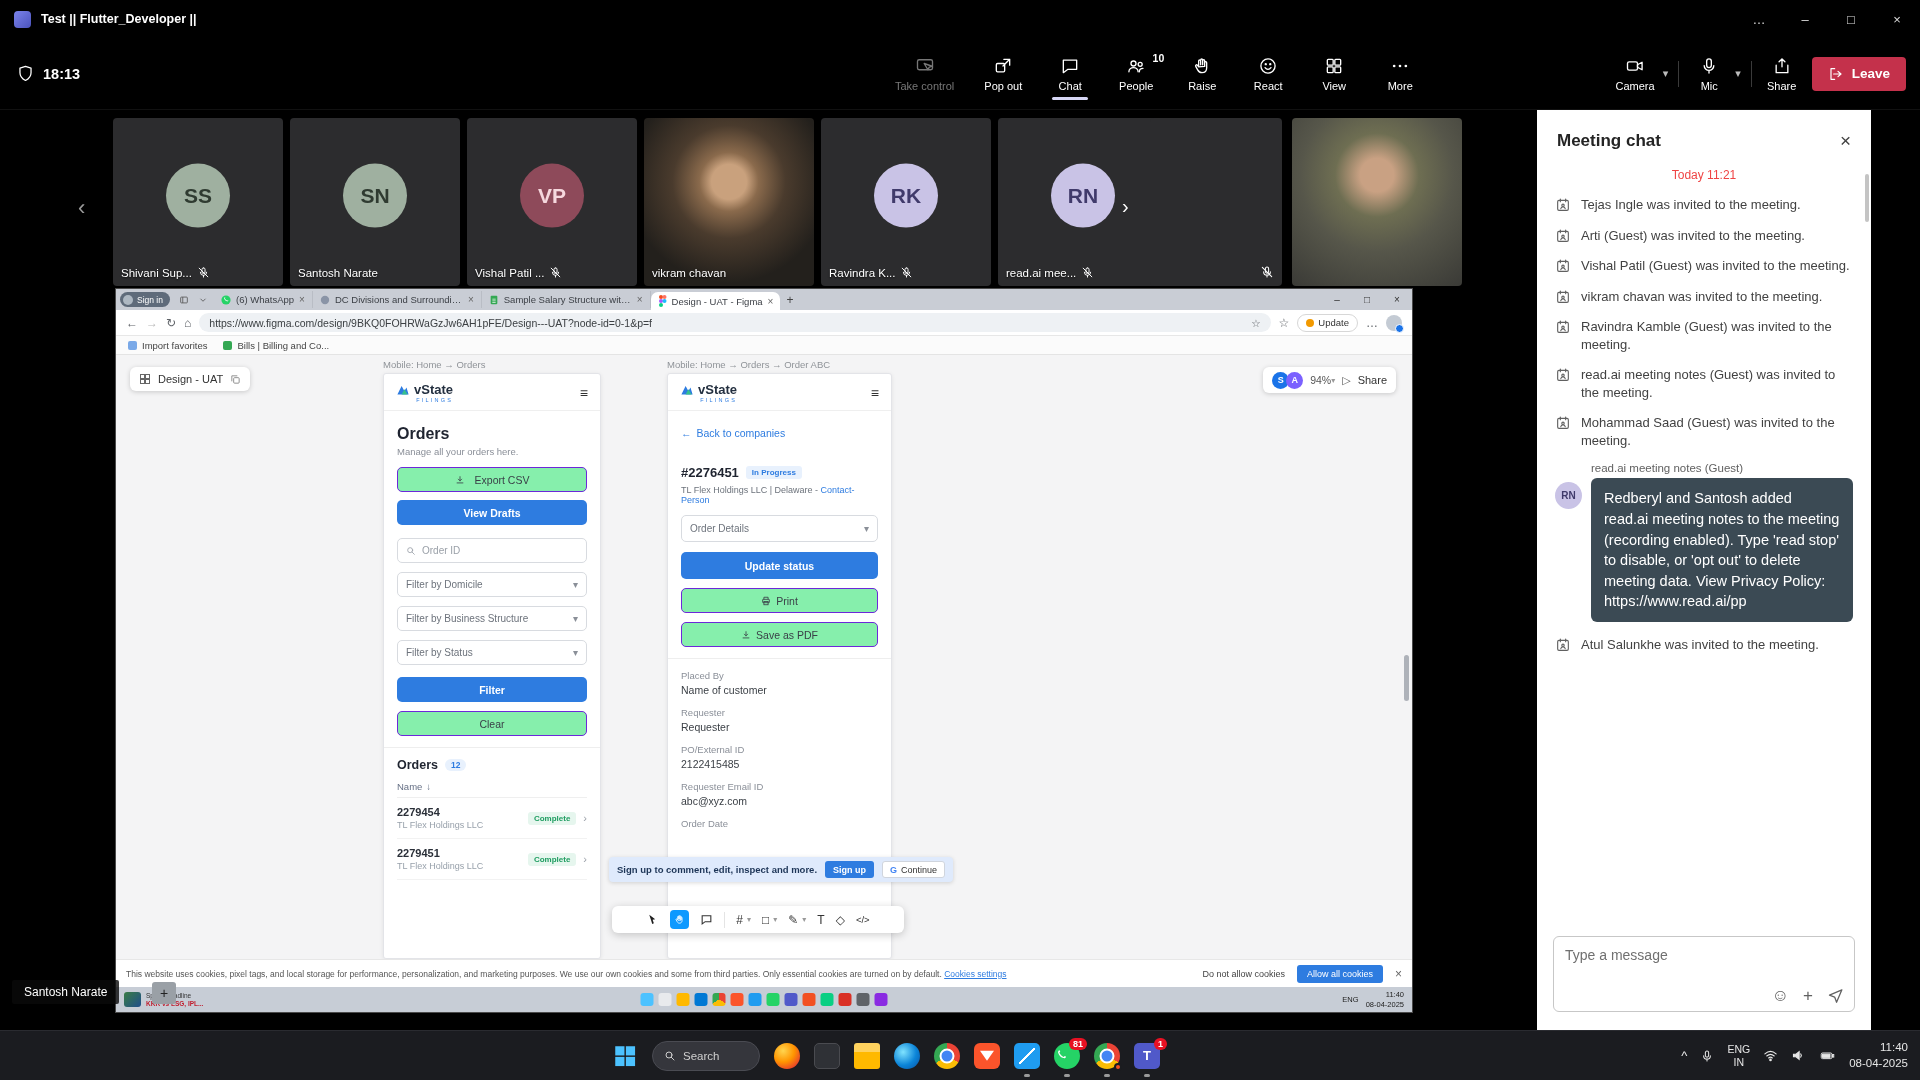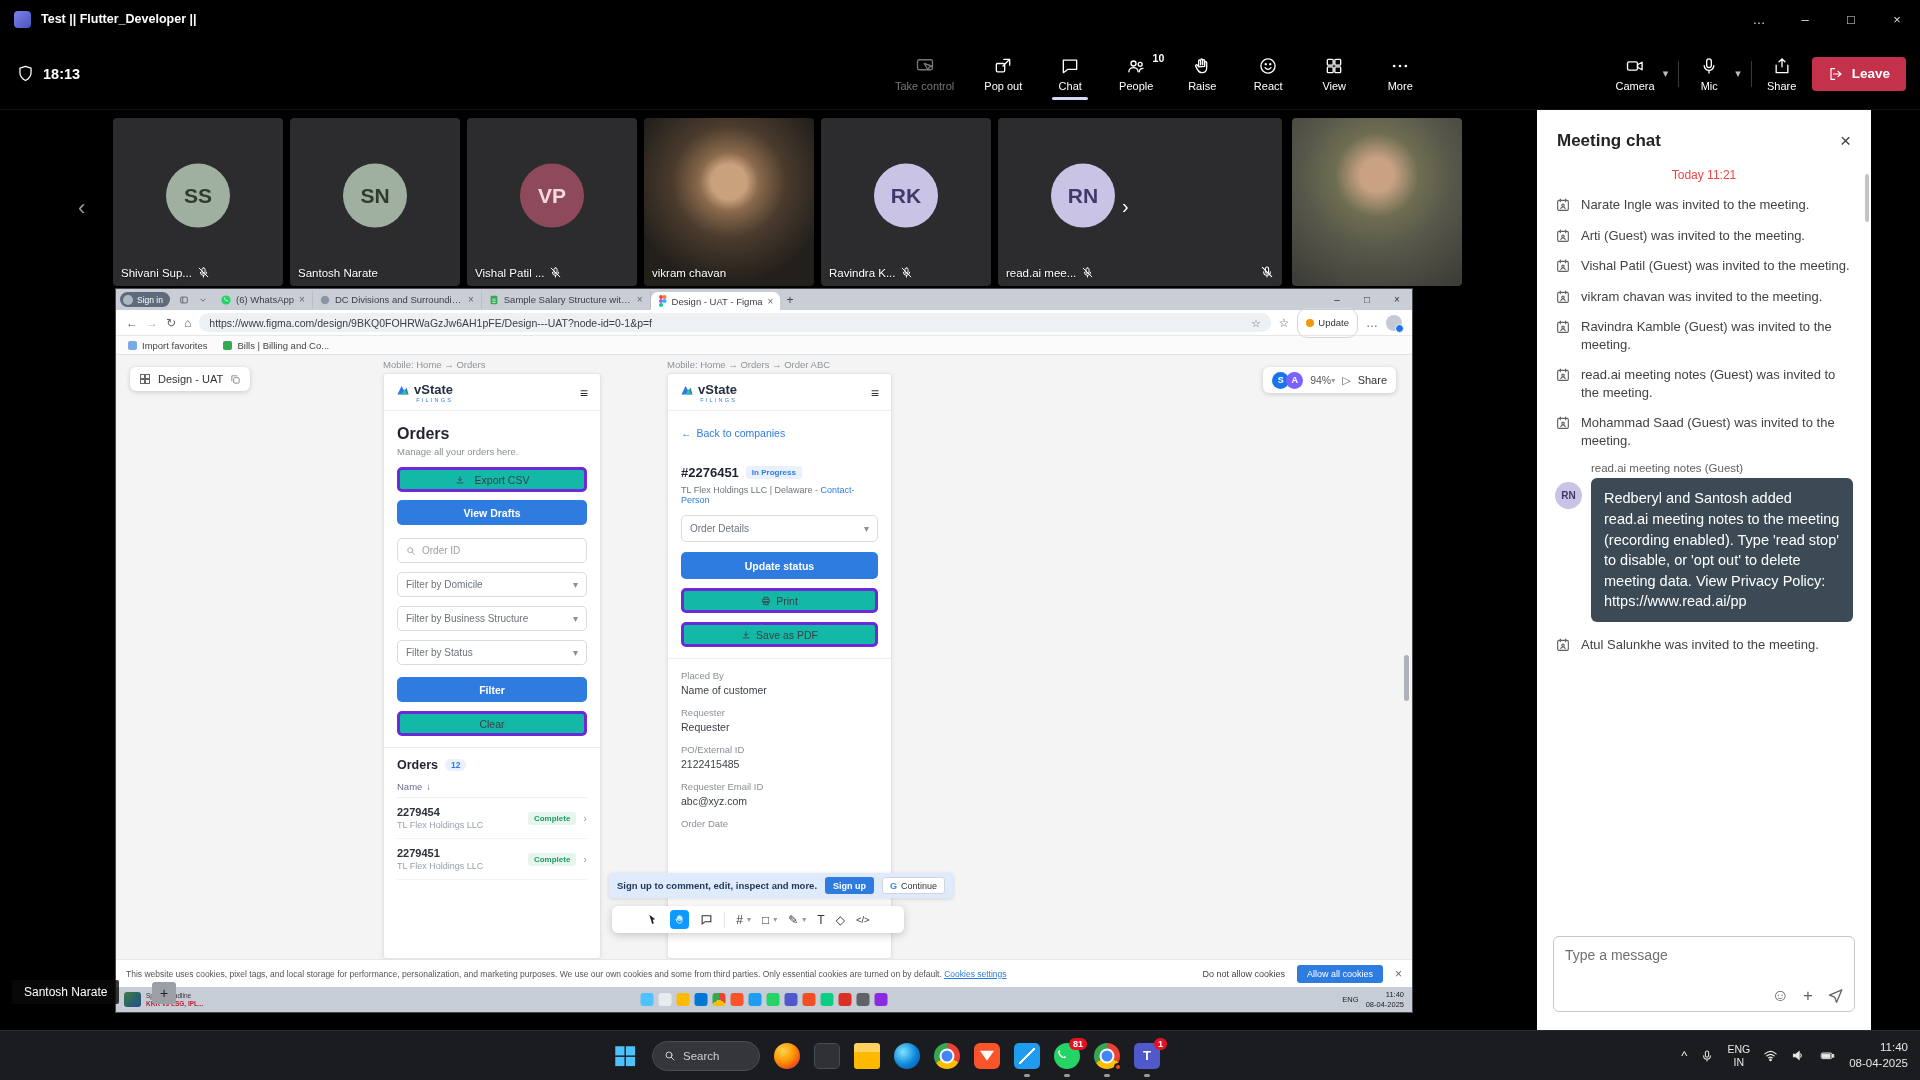--- a/index.html
+++ b/index.html
@@ -55,21 +55,21 @@
 .tab .tx{color:#666;font-size:10px}
 .tab.active{background:#fff;border-radius:7px 7px 0 0;border-right:none;align-self:flex-end;height:18px}
 .newtab{margin-left:6px;color:#444;font-size:12px}
 .wctrls{margin-left:auto;display:flex;align-items:center;height:100%}
 .wc{width:30px;height:100%;display:flex;align-items:center;justify-content:center;color:#333;font-size:10px}
 .addrbar{height:26px;background:#fff;display:flex;align-items:center;gap:8px;padding:0 10px;border-bottom:1px solid #e7e7e7}
 .nav{color:#5f6368;font-size:12px}
 .nav.dis{color:#b8b8b8}
 .urlpill{flex:1;height:19px;background:#eef1f4;border-radius:10px;display:flex;align-items:center;gap:6px;padding:0 10px;font-size:10.5px;color:#3c4043;overflow:hidden;white-space:nowrap}
 .urlpill .u{overflow:hidden;text-overflow:ellipsis}
-.updchip{display:flex;align-items:center;gap:4px;border:1px solid #d7d7d7;border-radius:10px;height:30px;padding:0 8px;font-size:9.5px;color:#333}
+.updchip{display:flex;align-items:center;gap:4px;border:1px solid #d7d7d7;border-radius:10px;height:18px;padding:0 8px;font-size:9.5px;color:#333}
 .updot{width:8px;height:8px;border-radius:50%;background:#f29900}
 .profav{width:16px;height:16px;border-radius:50%;background:#c4cbd4;position:relative}
 .profav::after{content:"";position:absolute;right:-2px;bottom:-2px;width:7px;height:7px;border-radius:50%;background:#1a73e8;border:1.5px solid #fff}
 .bookbar{height:19px;background:#fbfbfb;display:flex;align-items:center;gap:16px;padding:0 12px;border-bottom:1px solid #e4e4e4;font-size:9.5px;color:#444}
 .bkm{display:flex;align-items:center;gap:5px}
 .bdot{width:9px;height:9px;border-radius:2px;background:#7aa9e8}
 .bdot.g{background:#34a853}
 
 
 .canvas{position:relative;width:100%;height:604px;background:#f4f4f5;overflow:hidden}
@@ -82,21 +82,21 @@
 .phone{position:absolute;background:#fff;border:1px solid #e3e4e8;border-radius:3px;box-shadow:0 1px 4px rgba(0,0,0,.08);overflow:hidden}
 .p-head{display:flex;justify-content:space-between;align-items:center;padding:9px 12px 7px;border-bottom:1px solid #efefef}
 .brand{display:flex;align-items:flex-start;gap:4px}
 .brand-name{font-size:13px;font-weight:800;color:#243040;line-height:1}
 .brand-sub{font-size:5.5px;letter-spacing:2.2px;color:#2e7ce0;text-align:right;margin-top:1px}
 .burger{color:#333;font-size:14px}
 .p-body{padding:8px 13px 0}
 .p-title{font-size:16px;font-weight:700;color:#1f2430;margin-top:6px}
 .p-sub{font-size:9.5px;color:#8a8f98;margin-top:3px}
 .btn{display:flex;align-items:center;justify-content:center;gap:5px;width:100%;height:25px;border-radius:5px;font-size:10.5px;border:0}
-.btn.outline{background:#14b8a6;border:3px solid #6d28d9;color:#3a4048}
+.btn.outline{background:#86efac;border:1px solid #6d28d9;color:#3a4048}
 .btn.solid{background:#2e7ce0;color:#fff;font-weight:600}
 .inp{display:flex;align-items:center;gap:6px;width:100%;height:25px;border:1px solid #d8dbe0;border-radius:5px;padding:0 8px;color:#9aa0a8;font-size:10px}
 .sel{display:flex;align-items:center;justify-content:space-between;width:100%;height:25px;border:1px solid #d8dbe0;border-radius:5px;padding:0 8px;color:#6d737c;font-size:10px}
 .sel .caret{color:#8a8f98;font-size:10px}
 .hr{height:1px;background:#eee;margin:11px -13px 0}
 .sec-row{display:flex;align-items:center;gap:7px;margin-top:10px}
 .sec-t{font-size:12.5px;font-weight:700;color:#1f2430}
 .cnt{background:#e8f1fd;color:#2e7ce0;font-size:8.5px;font-weight:700;border-radius:8px;padding:1px 6px}
 .col-row{display:flex;align-items:center;gap:4px;font-size:9.5px;color:#667085;margin-top:9px;padding-bottom:5px;border-bottom:1px solid #efefef}
 .o-row{display:flex;align-items:center;padding:8px 0;border-bottom:1px solid #f2f2f2}
@@ -651,21 +651,21 @@
                 <div class="f-lab">Requester Email ID</div>
                 <div class="f-val">abc@xyz.com</div>
               </div>
             <div class="field">
                 <div class="f-lab">Order Date</div>
                 <div class="f-val"></div>
               </div>
           </div>
         </div>
 
-        <div class="fbanner" style="left:493px;top:518px">
+        <div class="fbanner" style="left:493px;top:502px">
           <span class="bt">Sign up to comment, edit, inspect and more.</span>
           <span class="bsign">Sign up</span>
           <span class="bcont">
               <span class="gG">G</span>
               <span>Continue</span>
             </span>
         </div>
 
         <div class="ftoolbar" style="left:496px;top:551px;width:292px">
           <svg width="13" height="13" viewBox="0 0 24 24">
@@ -750,21 +750,21 @@
       <div class="cp-scroll"></div>
       <div class="cp-date">Today 11:21</div>
 
       <div class="sysmsg">
         <svg width="16" height="16" viewBox="0 0 24 24" fill="none" stroke="currentColor" stroke-width="1.7" stroke-linecap="round">
             <rect x="4" y="5" width="16" height="15" rx="2"></rect>
             <path d="M8 3v4M16 3v4"></path>
             <circle cx="12" cy="12.5" r="1.8"></circle>
             <path d="M8.7 17.5c.5-1.7 1.8-2.6 3.3-2.6s2.8.9 3.3 2.6"></path>
           </svg>
-        <span>Narate Ingle was invited to the meeting.</span>
+        <span>Tejas Ingle was invited to the meeting.</span>
       </div>
       <div class="sysmsg">
         <svg width="16" height="16" viewBox="0 0 24 24" fill="none" stroke="currentColor" stroke-width="1.7" stroke-linecap="round">
             <rect x="4" y="5" width="16" height="15" rx="2"></rect>
             <path d="M8 3v4M16 3v4"></path>
             <circle cx="12" cy="12.5" r="1.8"></circle>
             <path d="M8.7 17.5c.5-1.7 1.8-2.6 3.3-2.6s2.8.9 3.3 2.6"></path>
           </svg>
         <span>Arti (Guest) was invited to the meeting.</span>
       </div>

